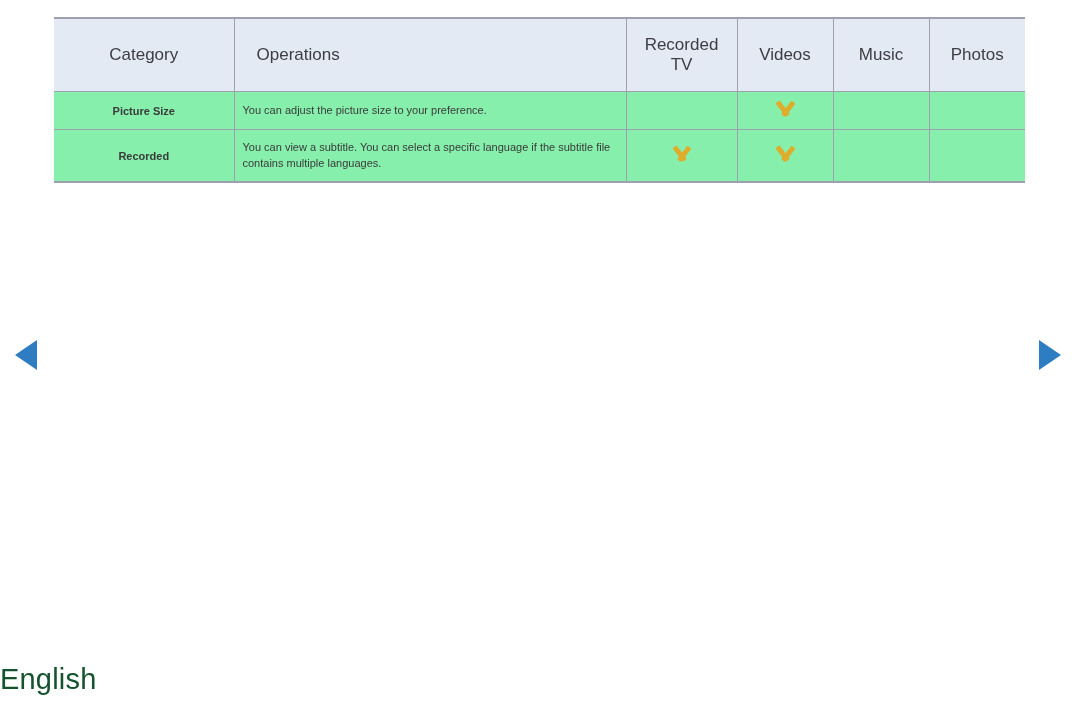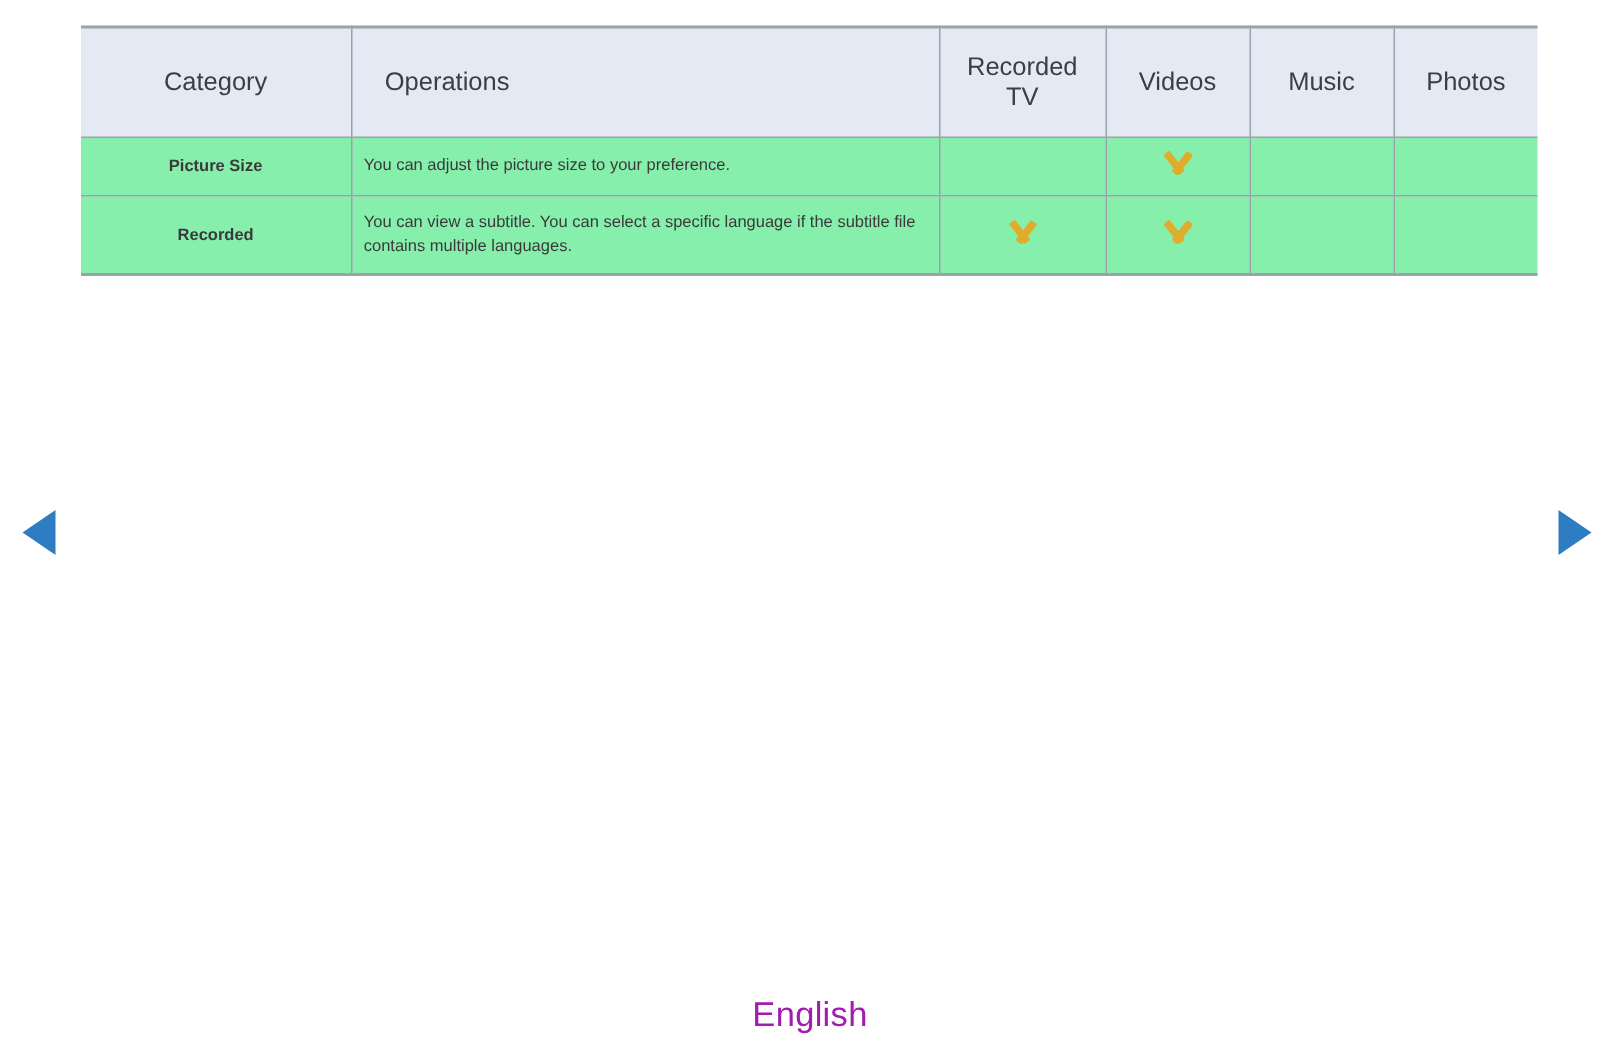--- a/index.html
+++ b/index.html
@@ -149,23 +149,22 @@
   }
   .tri.left  { border-right: 22px solid #2e7dc2; }
   .tri.right { border-left: 22px solid #2e7dc2; }
 
   
   .footer-lang {
     position: absolute;
     left: 0;
     right: 0;
     top: 663px;
-    text-align: center;
-    font-size: 23px;
-    color: #a21caf;
+    font-size: 29px;
+    color: #14532d;
     letter-spacing: 0.2px;
   }
 </style>
 </head>
 <body>
 
 <div id="page">
 
   <div class="table-wrap">
     <table class="spec">

